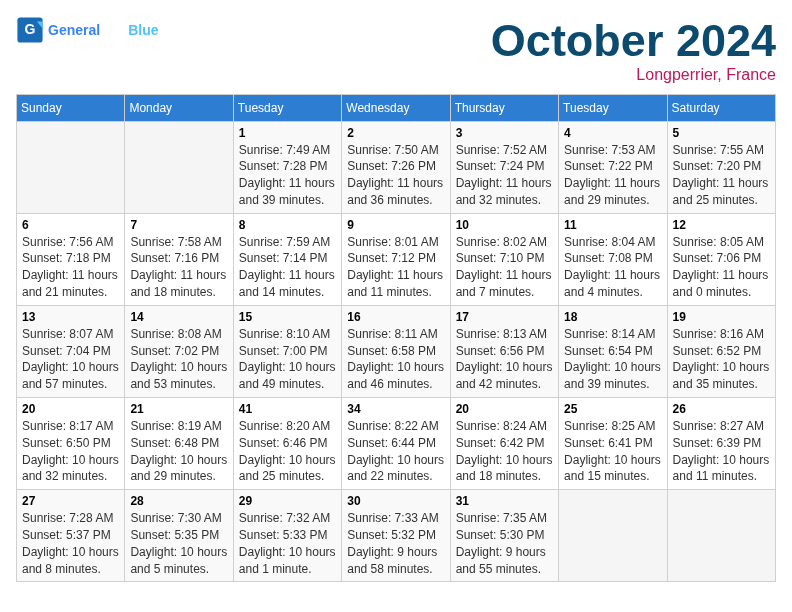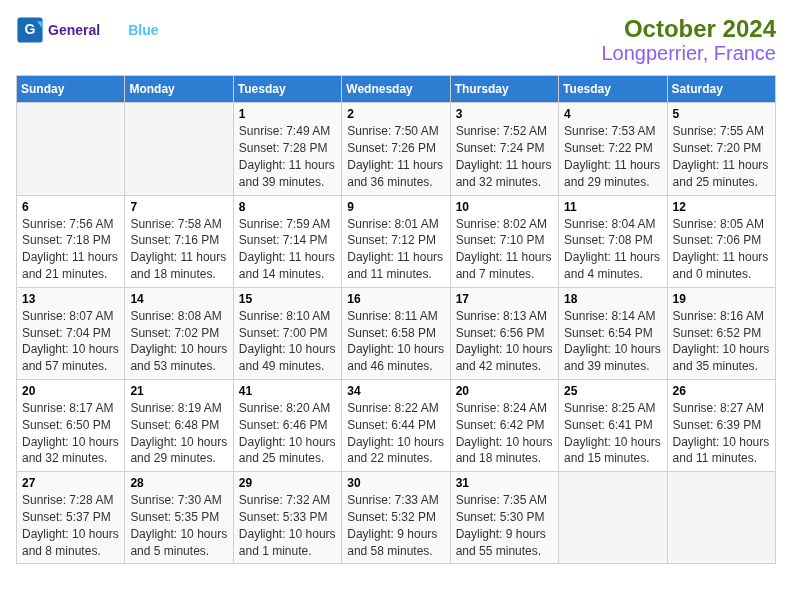--- a/index.html
+++ b/index.html
@@ -22,41 +22,41 @@
       gap: 4px;
     }
     .logo-icon {
       width: 28px;
       height: 28px;
     }
     .title-block {
       text-align: right;
     }
     .month-title {
-      font-size: 24px;
+      font-size: 45px;
       font-weight: bold;
-      color: #4d7c0f;
+      color: #0c4a6e;
       line-height: 1.1;
     }
     .location {
-      font-size: 20px;
-      color: #8b5cf6;
+      font-size: 16px;
+      color: #be185d;
     }
     table {
       width: 100%;
       border-collapse: collapse;
       font-size: 11px;
     }
     thead th {
       background: #2d7dd2;
       color: #fff;
       padding: 6px 4px;
       text-align: left;
       font-size: 12px;
-      font-weight: bold;
+      font-weight: normal;
       border: 1px solid #ccc;
     }
     tbody td {
       border: 1px solid #d0d0d0;
       vertical-align: top;
       padding: 4px 5px;
       min-height: 80px;
       height: 80px;
       width: calc(100% / 7);
       background: #fff;
@@ -83,21 +83,21 @@
 
 <div class="header">
   <div class="logo">
     <svg class="logo-icon" viewBox="0 0 40 40">
       <rect x="2" y="2" width="36" height="36" rx="4" fill="#1a6bb5"></rect>
       <text x="20" y="26" text-anchor="middle" fill="white" font-size="20" font-weight="bold" font-family="Arial">G</text>
       <polygon points="30,8 38,8 38,18" fill="#4fc3f7"></polygon>
     </svg>
     <div>
       <div style="font-size:14px;font-weight:bold;color:#1a1a2e;">
-        <span style="color:#4c1d95;">General</span><span style="color:#4fc3f7;margin-left:28px;">Blue</span>
+        <span style="color:#3b82f6;">General</span><span style="color:#4fc3f7;margin-left:28px;">Blue</span>
       </div>
     </div>
   </div>
   <div class="title-block">
     <div class="month-title">October 2024</div>
     <div class="location">Longperrier, France</div>
   </div>
 </div>
 
 <table>

